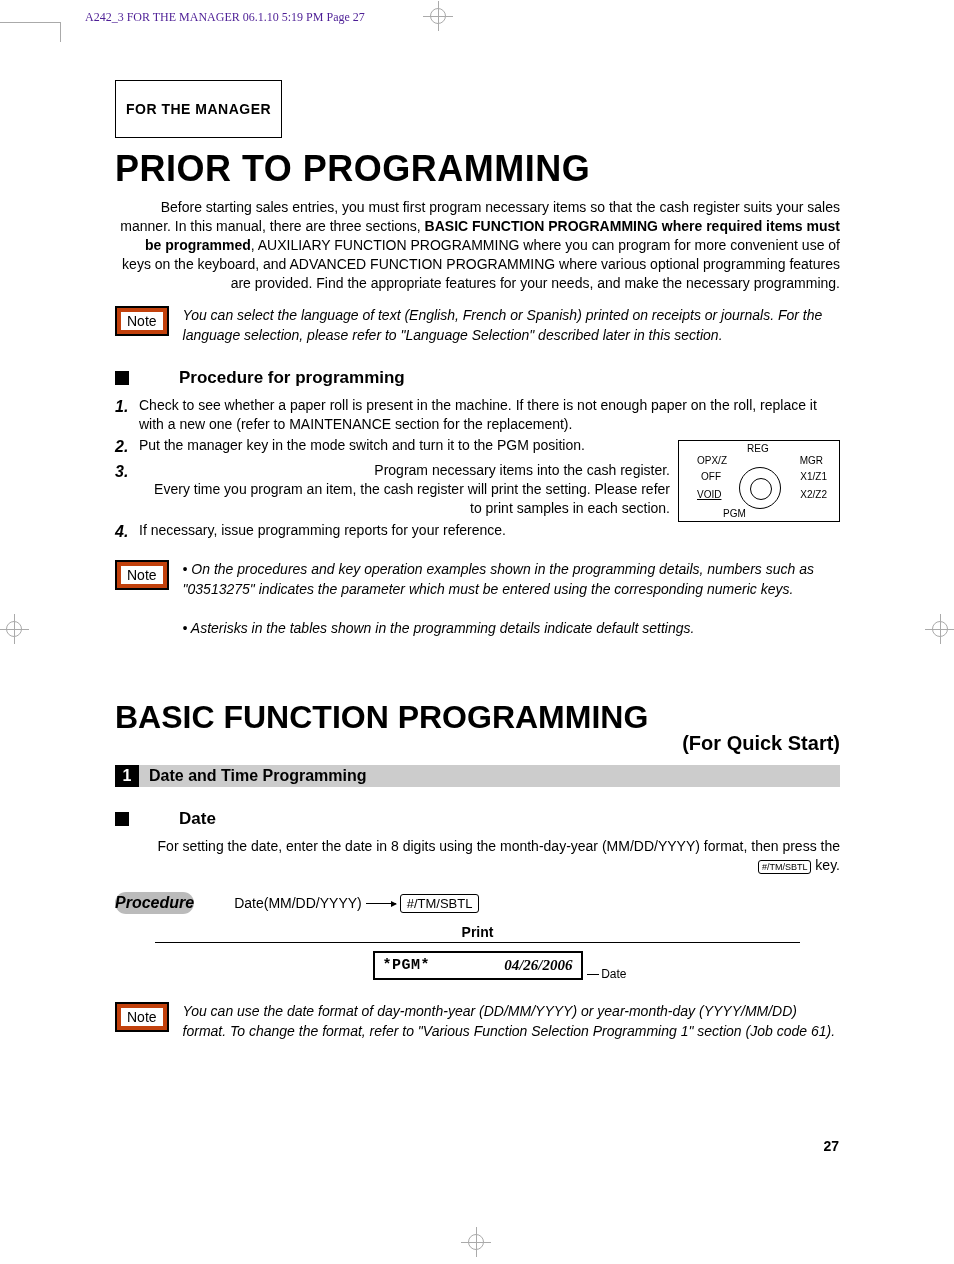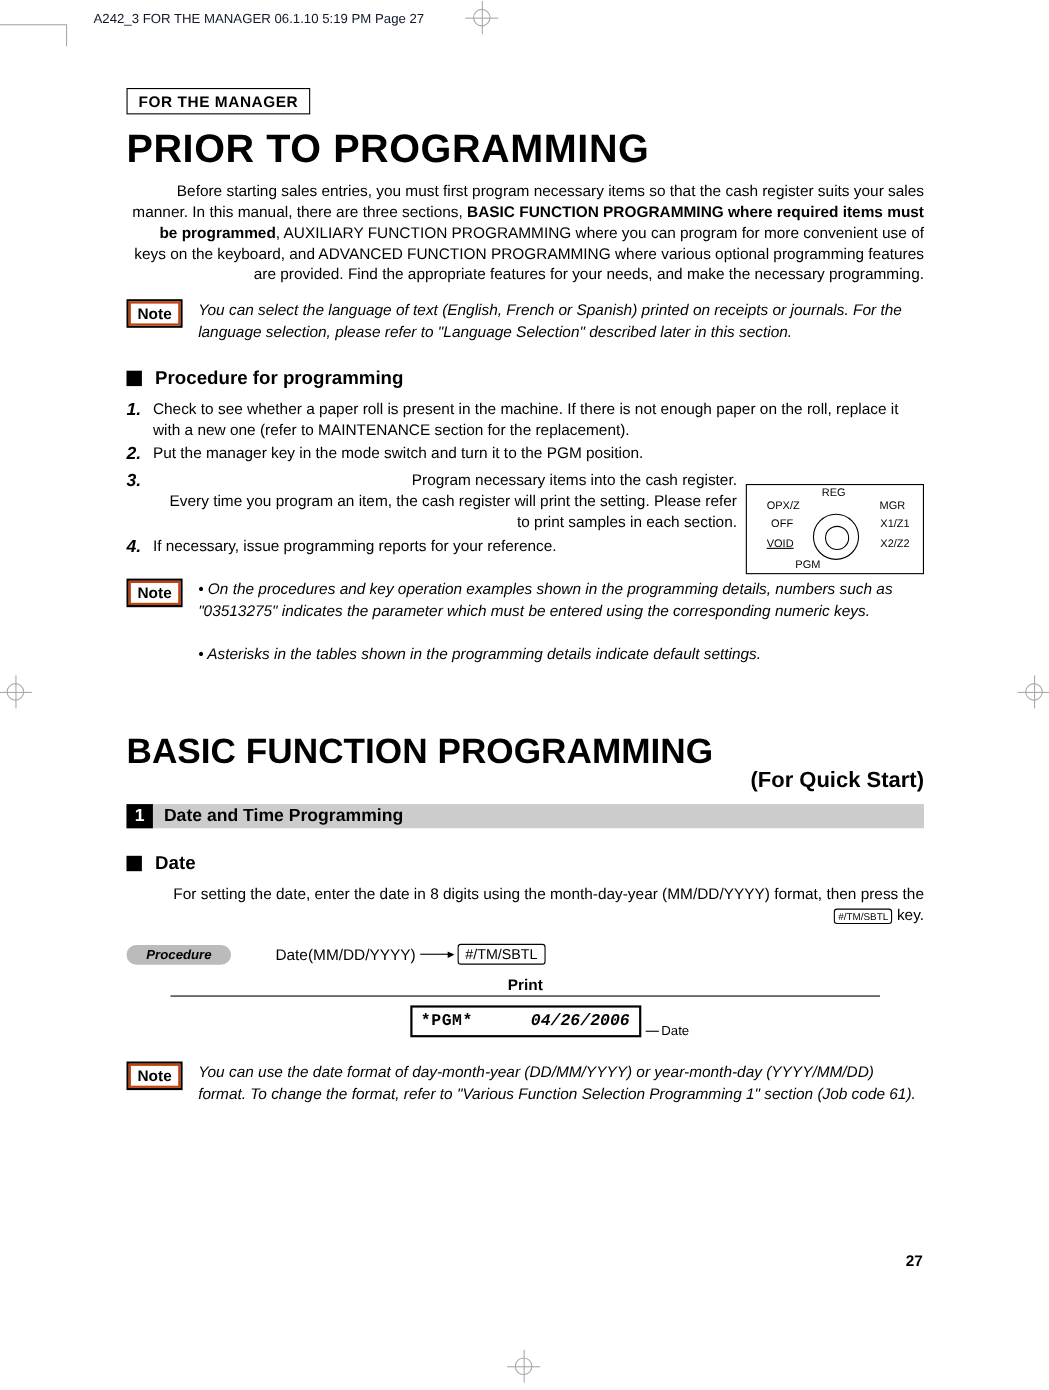--- a/index.html
+++ b/index.html
@@ -27,23 +27,23 @@
     position: absolute;
     top: 22px;
     left: 60px;
     height: 20px;
     border-left: 1px solid #aaa;
   }
   .crop-header {
     position: absolute;
     top: 10px;
     left: 85px;
-    font-family: Liberation Sans, sans-serif;
+    font-family: Liberation Serif, serif;
     font-size: 12px;
-    color: #0f172a;
+    color: #4c1d95;
   }
   .reg-circle-top {
     position: absolute;
     top: 8px;
     left: 430px;
     width: 14px;
     height: 14px;
     border: 1px solid #aaa;
     border-radius: 50%;
   }
@@ -65,21 +65,21 @@
 
   .content {
     position: absolute;
     top: 80px;
     left: 115px;
     width: 725px;
   }
   .section-header {
     border: 1px solid #000;
     display: inline-block;
-    padding: 3px 10px;
+    padding: 20px 10px;
     font-weight: bold;
     font-size: 14px;
     letter-spacing: 0.5px;
   }
   .main-title {
     font-size: 36px;
     font-weight: bold;
     letter-spacing: 0.5px;
     margin: 10px 0 8px 0;
     font-family: Arial, Helvetica, sans-serif;
@@ -90,23 +90,23 @@
     margin: 4px 0;
     text-align: right;
   }
   .note-row {
     display: flex;
     align-items: flex-start;
     margin: 14px 0 4px 0;
   }
   .note-badge {
     display: inline-block;
-    font-weight: bold;
+    font-weight: normal;
     background: #fff;
-    border: 2px solid #c2410c;
+    border: 4px solid #c2410c;
     padding: 1px 6px;
     position: relative;
   }
   .note-badge-wrap {
     background: #000;
     padding: 2px;
     display: inline-block;
     vertical-align: top;
     margin-right: 14px;
     flex-shrink:0;
@@ -115,20 +115,21 @@
     font-style: italic;
     font-size: 14px;
     line-height: 1.4;
   }
   .sub-heading {
     font-size: 17px;
     font-weight: bold;
     margin: 22px 0 8px 0;
     display: flex;
     align-items: center;
+    gap: 38px;
   }
   .black-square {
     width: 14px;
     height: 14px;
     background: #000;
     display: inline-block;
     margin-right: 12px;
   }
   .ol-item {
     display: flex;
@@ -211,24 +212,24 @@
     border: 1px solid #000;
     border-radius: 3px;
     padding: 1px 6px;
     font-size: 13px;
     background: #fff;
   }
   .procedure-pill {
     display: inline-block;
     background: #bbb;
     border-radius: 12px;
-    padding: 2px 18px;
+    padding: 2px 0;
     font-weight: bold;
     font-style: italic;
-    font-size: 12px;
+    font-size: 16px;
   }
   .cols {
     display: flex;
     margin-top: 10px;
   }
   .col {
     flex: 1;
     text-align: center;
   }
   .col-header {
@@ -248,21 +249,21 @@
     align-items: flex-end;
     font-family: "Courier New", monospace;
   }
   .print-pgm {
     font-weight: bold;
     font-size: 15px;
     font-family: "Courier New", monospace;
     letter-spacing: 0.5px;
   }
   .print-date {
-    font-family: Liberation Mono, monospace;
+    font-family: Liberation Serif, serif;
     font-weight: bold;
     font-style: italic;
     font-size: 15px;
   }
   .date-pointer {
     position: absolute;
     right: -46px;
     top: 14px;
     font-size: 12px;
     font-family: Arial, sans-serif;

